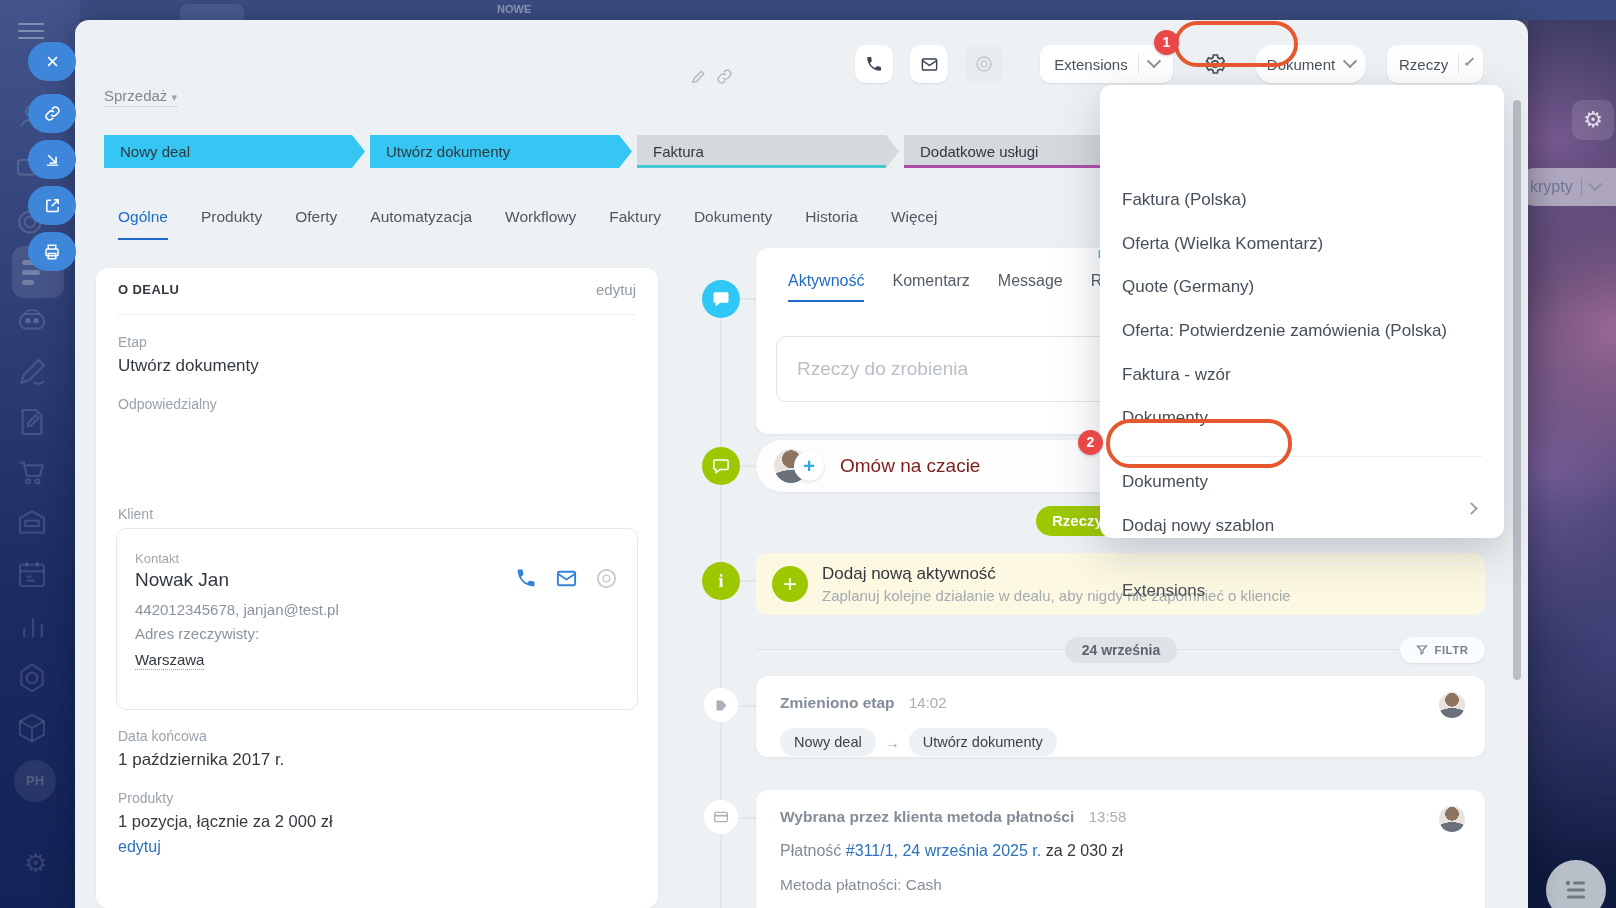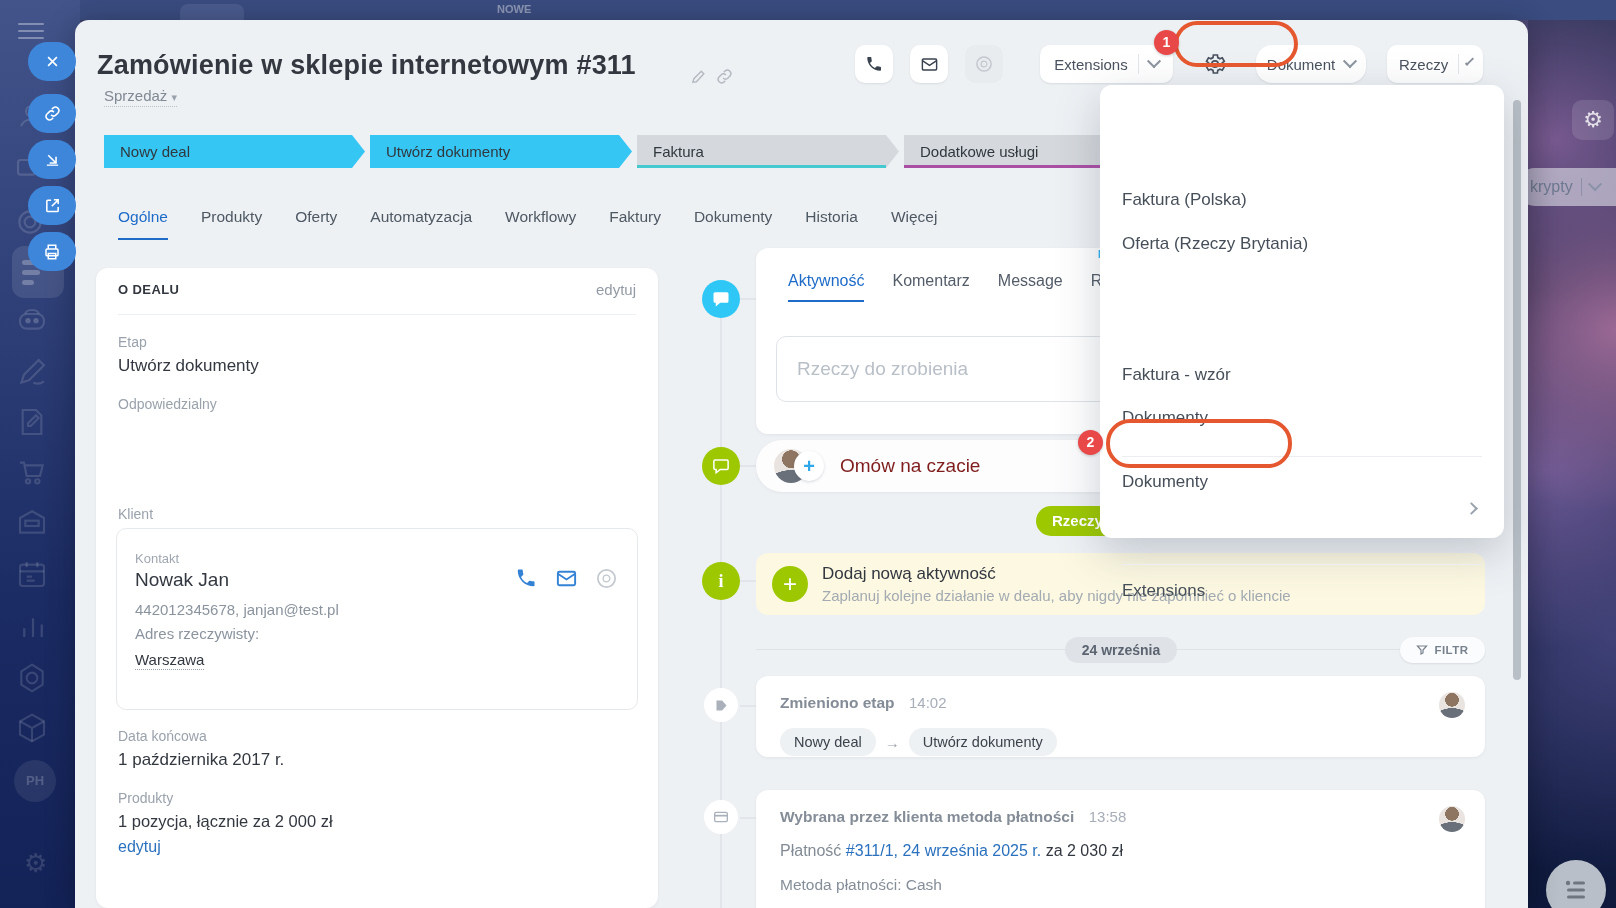--- a/index.html
+++ b/index.html
@@ -277,21 +277,20 @@
   <svg width="32" height="32" viewBox="0 0 24 24" fill="none" stroke="currentColor" stroke-width="1.6">
       <path d="M12 2l9 5v10l-9 5-9-5V7z"></path>
       <path d="M3 7l9 5 9-5M12 12v10"></path>
     </svg>
   </div>
 <div id="ghost-ph" class="abs">PH</div>
 <div class="abs ghost" style="left:24px;top:848px;font-size:26px;">⚙</div>
 
 <div id="modal" class="abs">
 
-  <div id="deal-title" class="abs">Zamówienie w sklepie internetowym #311</div>
   <div class="abs title-ico" style="left:615px;">
     <svg width="17" height="17" viewBox="0 0 24 24" fill="none" stroke="currentColor" stroke-width="2">
         <path d="M4 20l1.5-5L16 4.5l3.5 3.5L9 19.5 4 20z"></path>
       </svg></div>
   <div class="abs title-ico" style="left:641px;">
     <svg width="17" height="17" viewBox="0 0 24 24" fill="none" stroke="currentColor" stroke-width="2">
         <path d="M10 14a5 5 0 007 0l3-3a5 5 0 00-7-7l-2 2"></path>
         <path d="M14 10a5 5 0 00-7 0l-3 3a5 5 0 007 7l2-2"></path>
       </svg></div>
   <div id="pipeline-picker" class="abs">
@@ -525,25 +524,28 @@
 <div class="abs side-pill" style="top:232px;">
   <svg width="18" height="18" viewBox="0 0 24 24" fill="none" stroke="#fff" stroke-width="2">
       <path d="M7 8V3h10v5"></path>
       <rect x="4" y="8" width="16" height="9" rx="1.5"></rect>
       <rect x="7" y="14" width="10" height="7"></rect>
     </svg>
   </div>
 
 <div id="menu" class="abs">
   <div class="menu-item" style="top:93px;">Faktura (Polska)</div>
-  <div class="menu-item" style="top:137px;">Oferta (Rzeczy Brytania)</div>
+  <div class="menu-item" style="top:137px;">Oferta (Wielka Komentarz)</div>
+  <div class="menu-item" style="top:180px;">Quote (Germany)</div>
+  <div class="menu-item" style="top:224px;">Oferta: Potwierdzenie zamówienia (Polska)</div>
   <div class="menu-item" style="top:268px;">Faktura - wzór</div>
   <div class="menu-item" style="top:311px;">Dokumenty</div>
   <div class="menu-div" style="top:371px;"></div>
   <div class="menu-item" style="top:290px;top:375px;">Dokumenty</div>
+  <div class="menu-item" style="top:419px;">Dodaj nowy szablon</div>
   <div class="menu-div" style="top:479px;"></div>
   <div class="menu-item" style="top:484px;">Extensions</div>
   <div class="chev-r"></div>
 </div>
 
 <div id="ring-dokument" class="abs"></div>
 <div id="badge-1" class="abs red-badge">1</div>
 <div id="ring-szablon" class="abs"></div>
 <div id="badge-2" class="abs red-badge">2</div>
 

